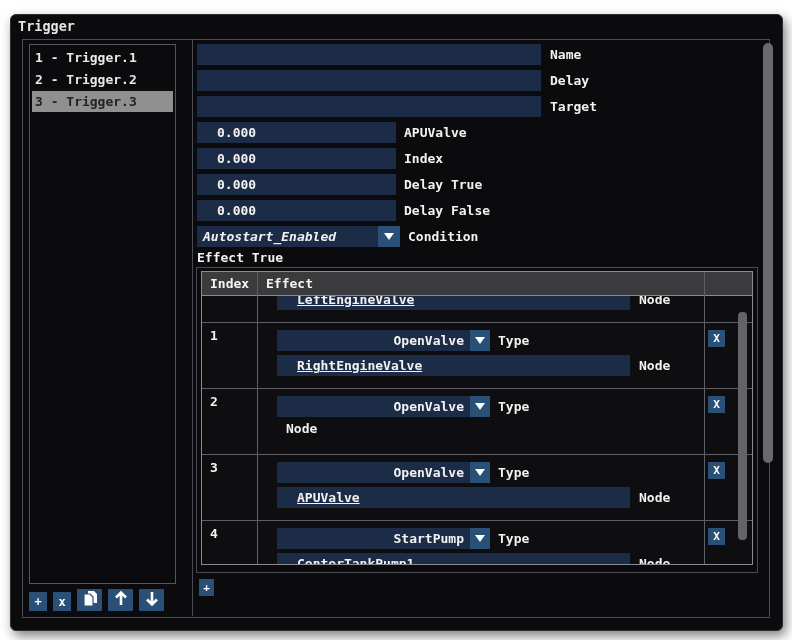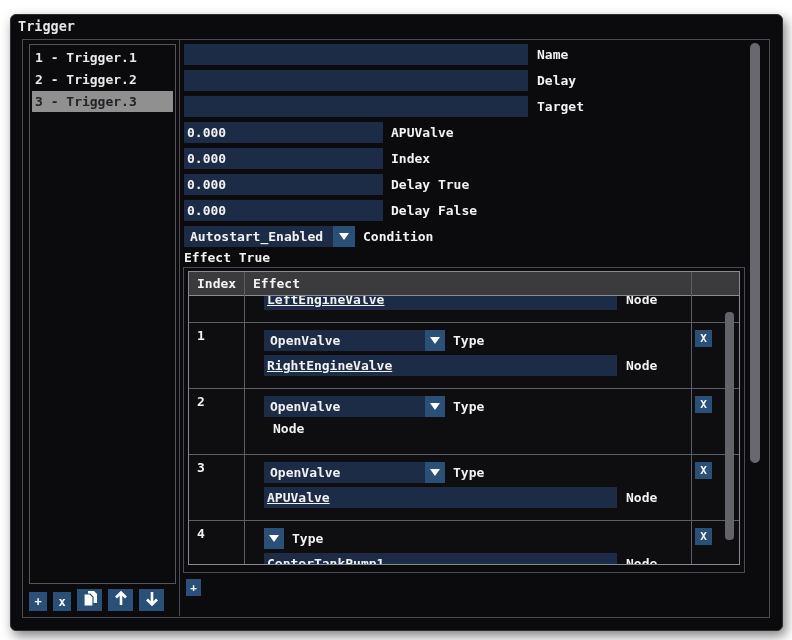--- a/index.html
+++ b/index.html
@@ -34,43 +34,43 @@
     position:absolute;left:18px;top:573px;height:23px;display:flex;align-items:flex-end;gap:6px;
   }
   .btn{
     background:#2a5078;color:#ffffff;border:none;font-family:inherit;font-weight:bold;
     display:flex;align-items:center;justify-content:center;padding:0;cursor:pointer;
   }
   .btn.small{width:18px;height:19px;font-size:12px;}
   .btn.large{width:25px;height:22px;}
   
   .right-panel{
-    position:absolute;left:168px;top:24px;width:584px;height:577px;
+    position:absolute;left:181px;top:24px;width:584px;height:577px;
     border-left:1px solid #4b4b55;
   }
   .panel-scroll{
     position:absolute;left:570px;top:4px;width:10px;height:420px;
     background:#68686e;border-radius:5px;
   }
   .form-fields{position:absolute;left:4px;top:5px;}
   .frow{display:flex;align-items:center;height:21px;margin-bottom:5px;}
   .field{
     background:#1d2c46;border:none;color:#f2f2f2;font-family:inherit;
-    font-size:13px;font-weight:bold;height:21px;padding:0 3px;box-sizing:border-box;outline:none;
+    font-size:13px;font-weight:bold;height:21px;padding:0 20px;box-sizing:border-box;outline:none;
   }
   .frow.wide .field{width:344px;}
   .frow.number .field{width:199px;}
   .flabel{color:#f2f2f2;font-size:13px;font-weight:bold;margin-left:8px;white-space:pre;}
   .frow.wide .flabel{margin-left:9px;}
   .dd{display:flex;height:21px;}
   .ddval{
     background:#1d2c46;color:#f2f2f2;font-size:13px;font-weight:bold;
     line-height:21px;padding:0 6px;box-sizing:border-box;white-space:pre;overflow:hidden;
   }
-  .frow.dropdown .ddval{width:149px;}
+  .frow.dropdown .ddval{width:181px;font-style:italic;}
   .ddbtn{width:22px;background:#2a5078;display:flex;align-items:center;justify-content:center;cursor:pointer;}
   .tri{width:0;height:0;border-left:5px solid transparent;border-right:5px solid transparent;border-top:7px solid #ffffff;}
   .section-label{position:absolute;left:4px;top:211px;font-size:13px;font-weight:bold;color:#f2f2f2;}
   
   .group-box{
     position:absolute;left:3px;top:228px;width:560px;height:304px;
     border:1px solid #4b4b55;
   }
   .etable{
     position:absolute;left:4px;top:3px;width:550px;height:292px;
@@ -84,21 +84,21 @@
   .hcell.c1{width:55px;padding-left:8px;box-sizing:border-box;}
   .hcell.c2{padding-left:9px;}
   .col-div{position:absolute;top:0;bottom:0;width:1px;background:#5e5e66;}
   .col-div.d1{left:55px;}
   .col-div.d2{left:502px;}
   .ebody{position:absolute;left:0;top:24px;right:0;bottom:0;overflow:hidden;}
   .erows{margin-top:-38px;}
   .erow{position:relative;height:66px;width:100%;}
   .eidx{position:absolute;left:8px;top:4px;font-size:13px;font-weight:bold;color:#f2f2f2;}
   .etype{position:absolute;left:75px;top:6px;display:flex;align-items:center;}
-  .etype .ddval{width:161px;}
+  .etype .ddval{width:193px;text-align:right;}
   .etype .ddbtn{width:20px;}
   .enode{position:absolute;left:75px;top:31px;display:flex;align-items:center;}
   .enode .field{width:353px;text-decoration:underline;}
   .enode .flabel{margin-left:9px;}
   .xbtn{
     position:absolute;left:506px;top:6px;width:17px;height:17px;background:#2a5078;color:#ffffff;
     border:none;font-family:inherit;font-size:11px;font-weight:bold;padding:0;line-height:17px;
     text-align:center;cursor:pointer;
   }
   .rowline{position:absolute;left:0;right:0;bottom:1px;height:1px;background:#5e5e66;}
@@ -264,20 +264,21 @@
                   <input class="field" value="APUValve" style="">
                   <span class="flabel">Node</span>
                 </div>
                 <button class="xbtn">X</button>
                 <div class="rowline"></div>
               </div>
               <div class="erow">
                 <div class="eidx">4</div>
                 <div class="etype">
                   <div class="dd">
+                    <span class="ddval">StartPump</span>
                     <span class="ddbtn">
                       <span class="tri"></span>
                     </span>
                   </div>
                   <span class="flabel">Type</span>
                 </div>
                 <div class="enode">
                   <input class="field" value="CenterTankPump1" style="">
                   <span class="flabel">Node</span>
                 </div>

